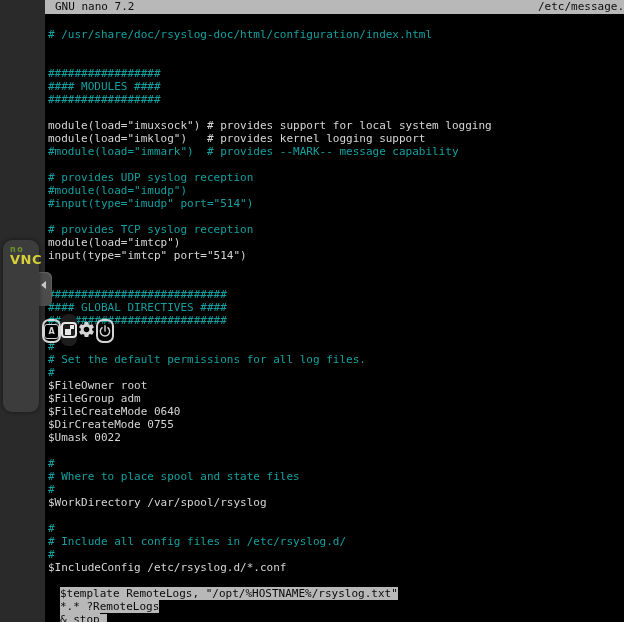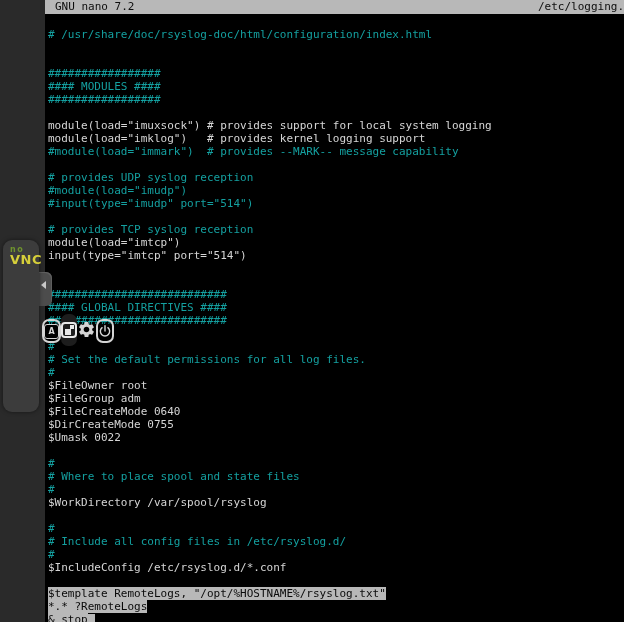--- a/index.html
+++ b/index.html
@@ -22,21 +22,21 @@
   }
   .titlebar .app { padding-left:10px; }
   .titlebar .path { text-align:right; }
   .editor {
     position:absolute; top:14px; left:0; right:0; bottom:0;
     padding:3px 0 0 3px;
     font-size:11px; line-height:13px; color:var(--text, #d6d6d6);
   }
   .line { height:13px; white-space:pre; }
   .line.comment { color:var(--comment, #14a0a0); }
-  .line .selbg { background:var(--selection-bg, #b8b8b8); color:#0a0a0a; }
+  .line .selbg { background:var(--selection-bg, #b8b8b8); color:#0a0a0a;margin-left:12px; }
   .cursor {
     display:inline-block; width:7px; height:12px; vertical-align:text-bottom;
     background:var(--selection-bg, #b8b8b8);
   }
   
   .vnc-panel {
     position:absolute; left:3px; top:240px; width:36px; height:172px;
     background:var(--panel-bg, #3c3c3c); border-radius:9px; z-index:5;
     display:flex; flex-direction:row; align-items:center;
     box-shadow:0 0 4px rgba(0,0,0,.5);
@@ -80,21 +80,21 @@
     border-top:4px solid transparent; border-bottom:4px solid transparent;
     border-right:5px solid #c9c9c9;
   }
 </style>
 </head>
 <body>
 
 <div class="vnc-canvas">
   <div class="titlebar">
     <span class="app">GNU nano 7.2</span>
-    <span class="path">/etc/logging.</span>
+    <span class="path">/etc/message.</span>
   </div>
   <pre class="editor"><div class="line comment"># /usr/share/doc/rsyslog-doc/html/configuration/index.html</div><div class="line blank"> </div><div class="line blank"> </div><div class="line comment">#################</div><div class="line comment">#### MODULES ####</div><div class="line comment">#################</div><div class="line blank"> </div><div class="line code">module(load="imuxsock") # provides support for local system logging</div><div class="line code">module(load="imklog")   # provides kernel logging support</div><div class="line comment">#module(load="immark")  # provides --MARK-- message capability</div><div class="line blank"> </div><div class="line comment"># provides UDP syslog reception</div><div class="line comment">#module(load="imudp")</div><div class="line comment">#input(type="imudp" port="514")</div><div class="line blank"> </div><div class="line comment"># provides TCP syslog reception</div><div class="line code">module(load="imtcp")</div><div class="line code">input(type="imtcp" port="514")</div><div class="line blank"> </div><div class="line blank"> </div><div class="line comment">###########################</div><div class="line comment">#### GLOBAL DIRECTIVES ####</div><div class="line comment">###########################</div><div class="line blank"> </div><div class="line comment">#</div><div class="line comment"># Set the default permissions for all log files.</div><div class="line comment">#</div><div class="line code">$FileOwner root</div><div class="line code">$FileGroup adm</div><div class="line code">$FileCreateMode 0640</div><div class="line code">$DirCreateMode 0755</div><div class="line code">$Umask 0022</div><div class="line blank"> </div><div class="line comment">#</div><div class="line comment"># Where to place spool and state files</div><div class="line comment">#</div><div class="line code">$WorkDirectory /var/spool/rsyslog</div><div class="line blank"> </div><div class="line comment">#</div><div class="line comment"># Include all config files in /etc/rsyslog.d/</div><div class="line comment">#</div><div class="line code">$IncludeConfig /etc/rsyslog.d/*.conf</div><div class="line blank"> </div><div class="line selected"><span class="selbg">$template RemoteLogs, "/opt/%HOSTNAME%/rsyslog.txt"</span></div><div class="line selected"><span class="selbg">*.* ?RemoteLogs</span></div><div class="line selected"><span class="selbg">&amp; stop</span><span class="cursor"></span></div></pre>
 </div>
 
 <div class="vnc-panel">
   <div class="logo">
     <span class="no">no</span>
     <span class="vnc">VNC</span>
   </div>
   <div class="divider"></div>

